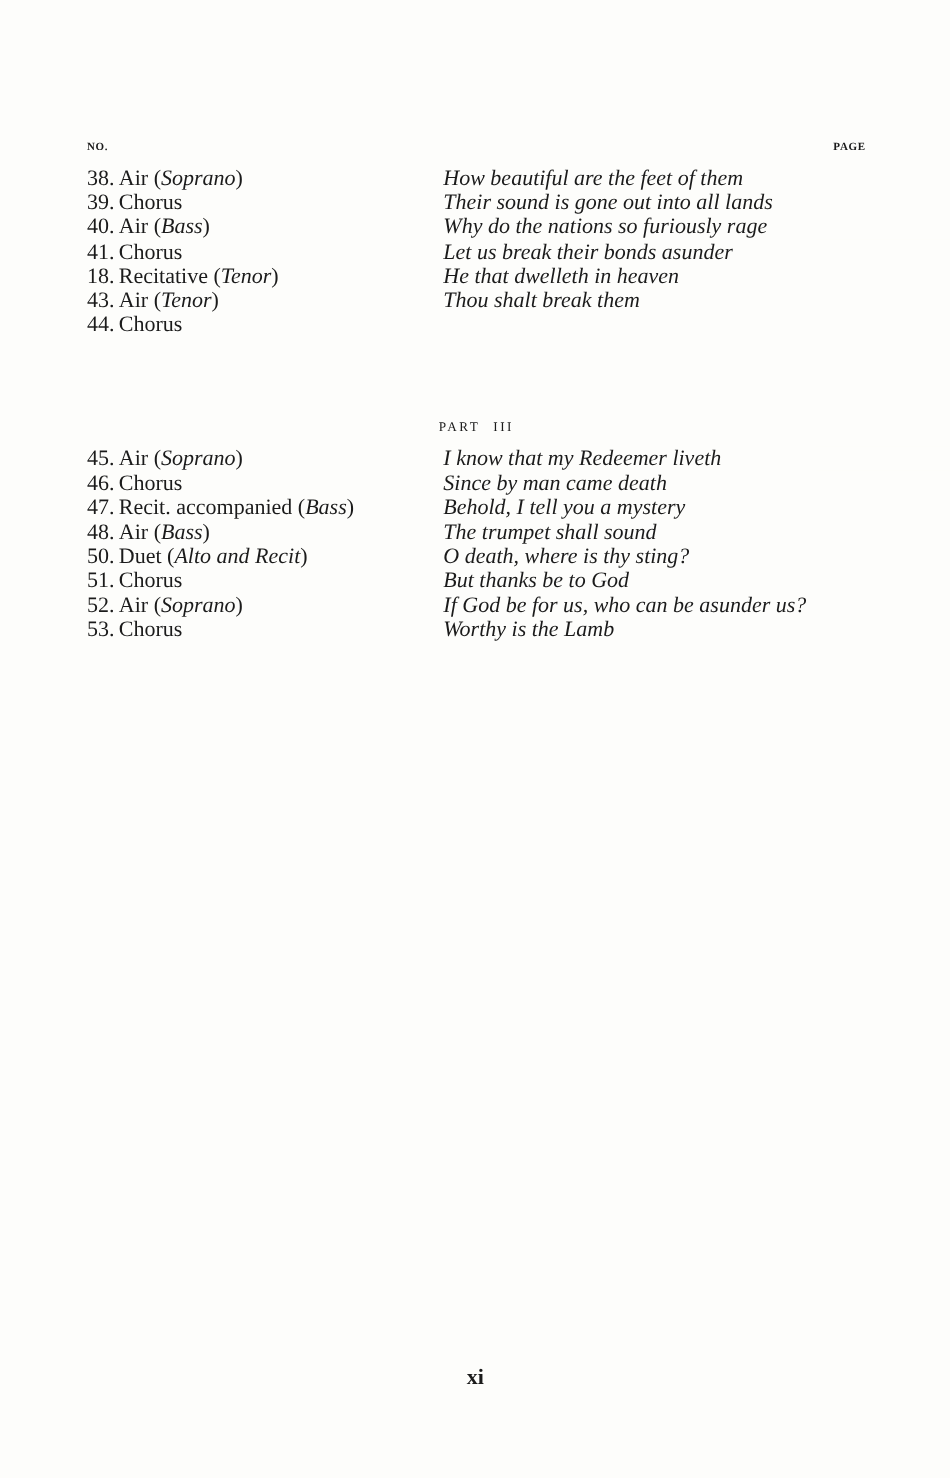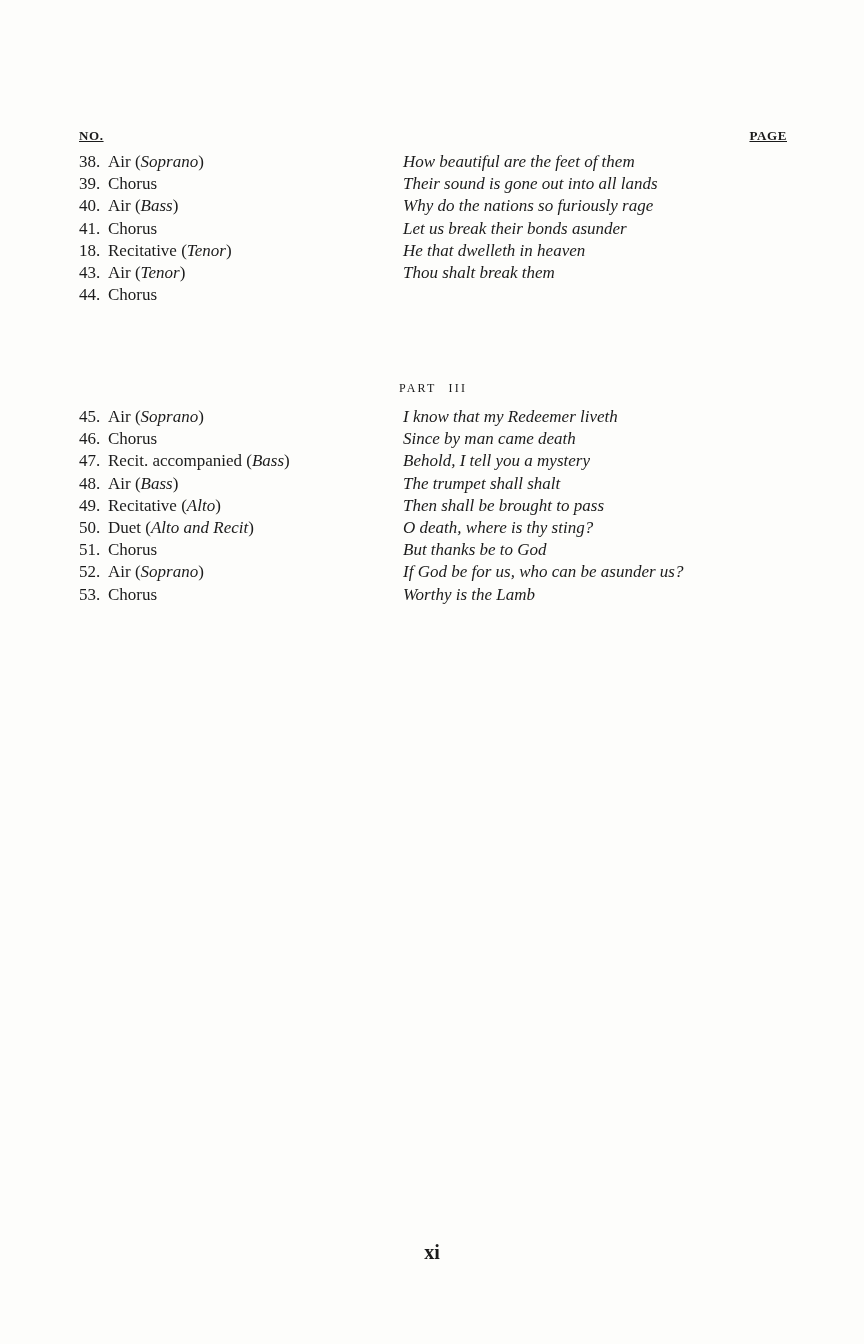--- a/index.html
+++ b/index.html
@@ -28,41 +28,40 @@
   }
 
   
   .col-headers {
     position: absolute;
     top: 128px;
     left: 0;
     right: 0;
     display: flex;
     justify-content: space-between;
-    font-size: 13px;
+    font-size: 10px;
     font-weight: 600;
     letter-spacing: 0.6px;
-    text-decoration: underline;
   }
 
   
   .toc-section {
     position: absolute;
     left: 0;
     right: 0;
   }
   .toc-section.part-two-end   { top: 151px; }
   .toc-section.part-three     { top: 406px; }
 
   .toc-row {
     display: grid;
     grid-template-columns: 29px 295px 1fr 46px;
     align-items: baseline;
     height: 22.2px;
-    font-size: 17px;
+    font-size: 20px;
     line-height: 22.2px;
     white-space: nowrap;
   }
   .toc-row .no    { text-align: left; }
   .toc-row .desc  { }
   .toc-row .title { font-style: italic; }
   .toc-row .voice-group i { font-style: italic; }
   .toc-row .page  { text-align: right; }
 
   
@@ -169,30 +168,24 @@
   <div class="toc-row">
     <span class="no">47.</span>
     <span class="desc"><span class="label">Recit. accompanied</span><span class="voice-group"> (<i class="voice">Bass</i>)</span></span>
     <span class="title"><span class="title-text">Behold, I tell you a mystery</span></span>
     <span class="page">214</span>
   </div>
 
   <div class="toc-row">
     <span class="no">48.</span>
     <span class="desc"><span class="label">Air</span><span class="voice-group"> (<i class="voice">Bass</i>)</span></span>
-    <span class="title"><span class="title-text">The trumpet shall shalt</span></span>
+    <span class="title"><span class="title-text">The trumpet shall sound</span></span>
     <span class="page">214</span>
   </div>
 
-  <div class="toc-row">
-    <span class="no">49.</span>
-    <span class="desc"><span class="label">Recitative</span><span class="voice-group"> (<i class="voice">Alto</i>)</span></span>
-    <span class="title"><span class="title-text">Then shall be brought to pass</span></span>
-    <span class="page">222</span>
-  </div>
 
   <div class="toc-row">
     <span class="no">50.</span>
     <span class="desc"><span class="label">Duet</span><span class="voice-group"> (<i class="voice">Alto and Recit</i>)</span></span>
     <span class="title"><span class="title-text">O death, where is thy sting?</span></span>
     <span class="page">222</span>
   </div>
 
   <div class="toc-row">
     <span class="no">51.</span>

